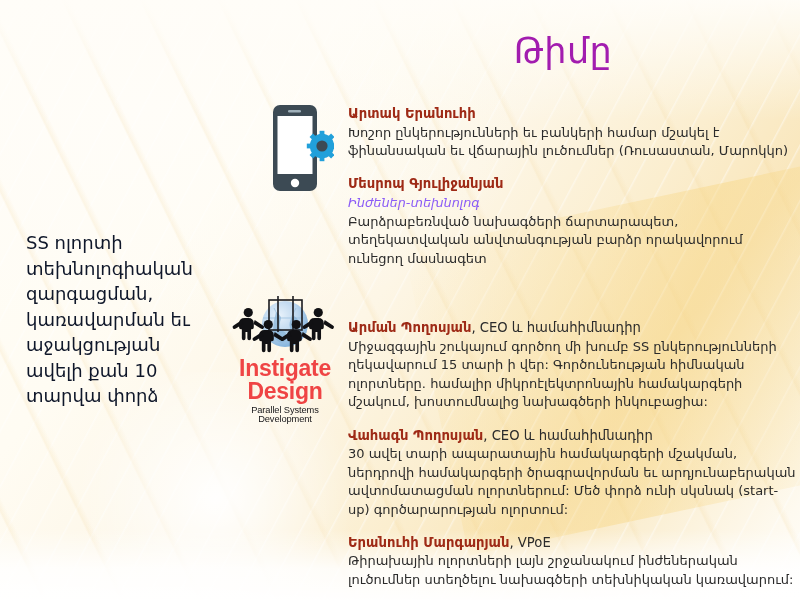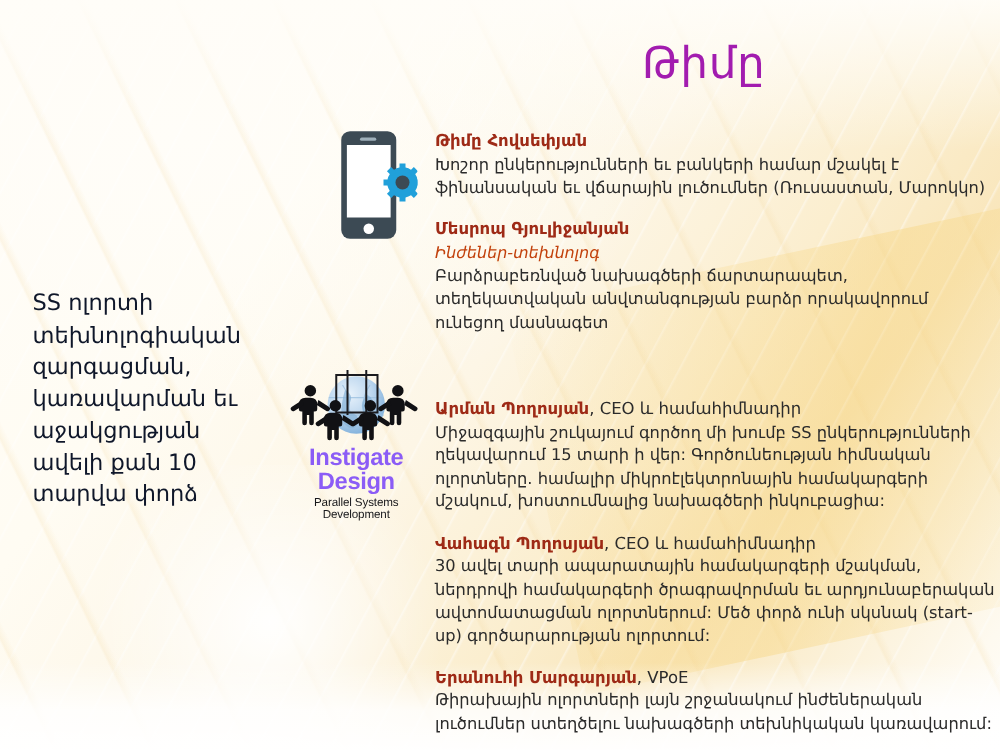--- a/index.html
+++ b/index.html
@@ -134,22 +134,22 @@
     text-align: center;
   }
   .logo-art {
     position: relative;
     width: 122px;
     height: 64px;
   }
   .logo-name {
     font-family: "Liberation Sans", sans-serif;
     font-weight: bold;
-    font-size: 19px;
-    color: #8b5cf6;
+    font-size: 23px;
+    color: #ef4444;
     letter-spacing: -0.3px;
     line-height: 1;
     margin-top: 1px;
   }
   .logo-tag {
     font-family: "Liberation Sans", sans-serif;
     font-size: 9.3px;
     color: #17171a;
     line-height: 1;
     margin-top: 3px;
@@ -176,21 +176,21 @@
   .bio-name {
     font-weight: bold;
     color: #9e2a16;
   }
   .bio-role {
     color: #2b2b2b;
   }
   .bio-subtitle {
     font-size: 12.8px;
     font-style: italic;
-    color: #c2410c;
+    color: #8b5cf6;
     line-height: 1.48;
   }
   .bio-desc {
     font-size: 13px;
     line-height: 1.42;
     color: #2b2b2b;
   }
   .gap-sm { height: 2px; }
 </style>
 </head>
@@ -284,21 +284,21 @@
       </svg>
     </div>
     <div class="logo-name">Instigate Design</div>
     <div class="logo-tag">Parallel Systems Development</div>
   </div>
 
   <div class="bios">
 
     <div class="bio">
       <div class="bio-head">
-        <span class="bio-name">Թիմը Հովսեփյան</span><span class="bio-role"></span>
+        <span class="bio-name">Արտակ Երանուհի</span><span class="bio-role"></span>
       </div>
       <div class="bio-desc">Խոշոր ընկերությունների եւ բանկերի համար մշակել է ֆինանսական եւ վճարային լուծումներ (Ռուսաստան, Մարոկկո)</div>
     </div>
 
     <div class="bio">
       <div class="bio-head">
         <span class="bio-name">Մեսրոպ Գյուլիջանյան</span><span class="bio-role"></span>
       </div>
       <div class="bio-subtitle">Ինժեներ-տեխնոլոգ</div>
       <div class="bio-desc">Բարձրաբեռնված նախագծերի ճարտարապետ, տեղեկատվական անվտանգության բարձր որակավորում ունեցող մասնագետ</div>

